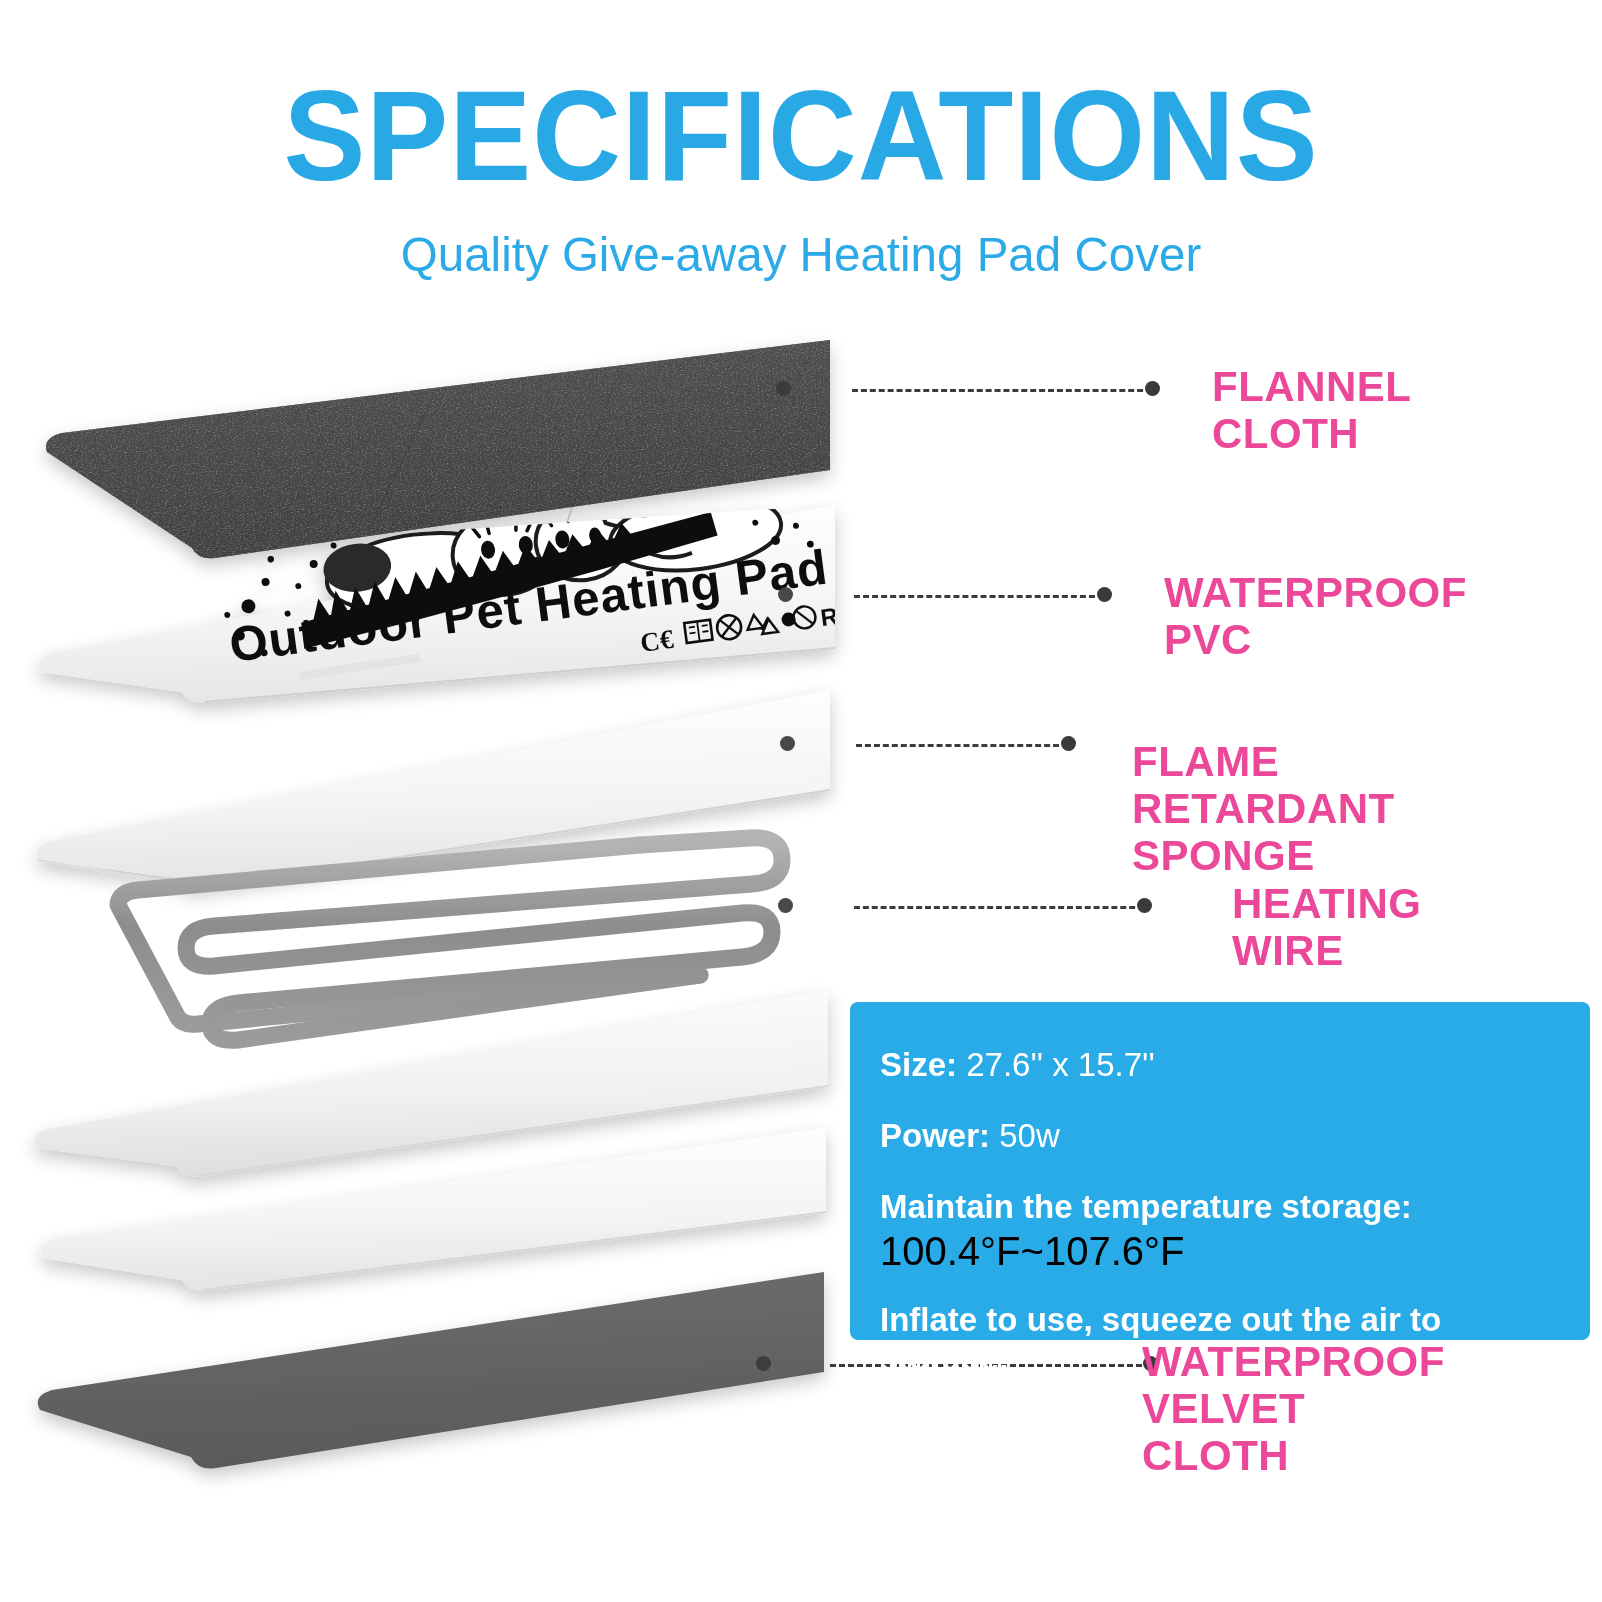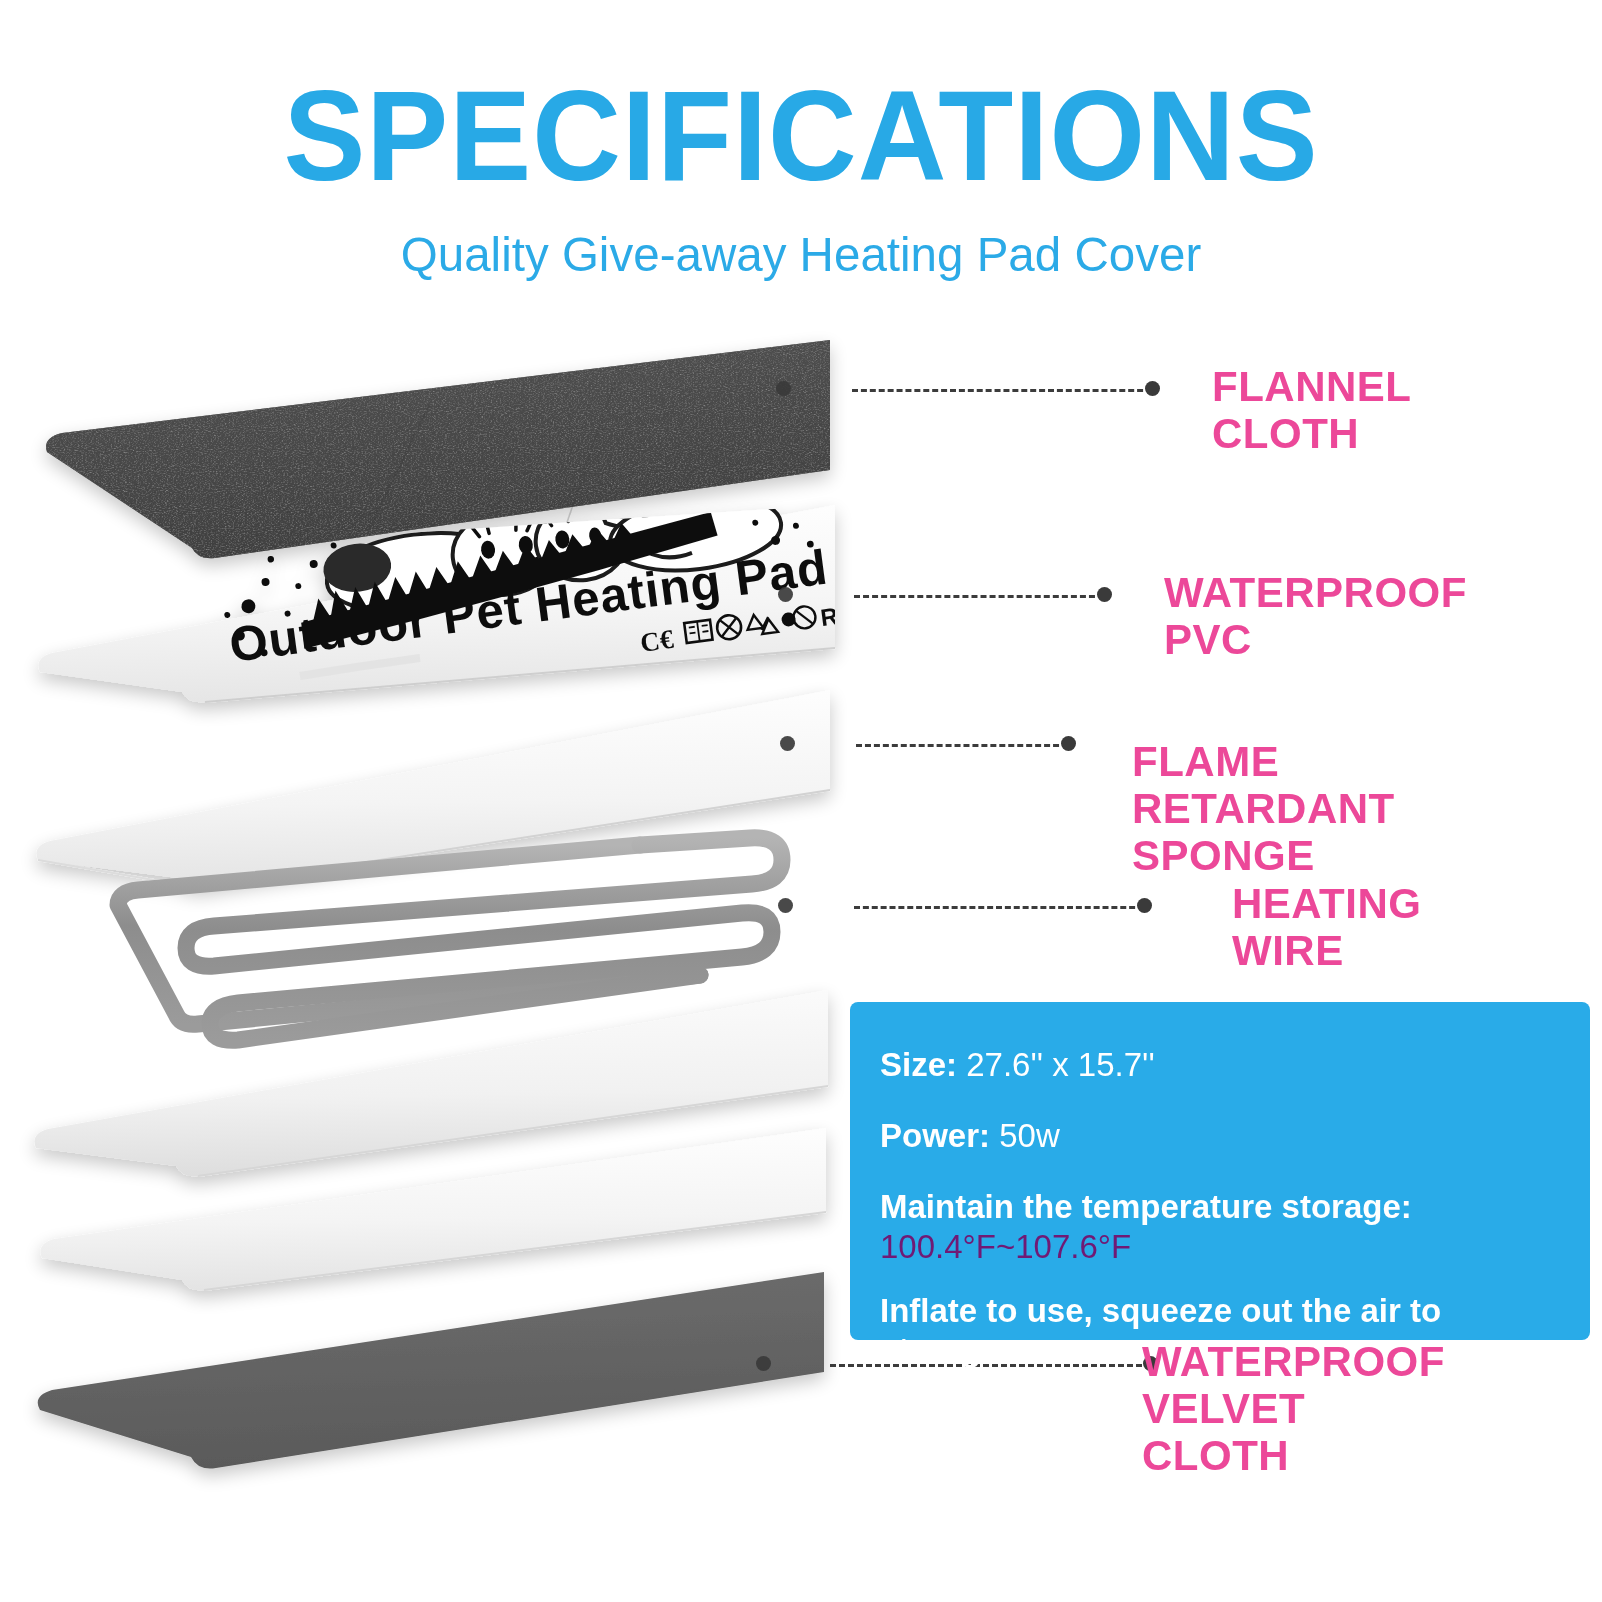--- a/index.html
+++ b/index.html
@@ -66,21 +66,21 @@
     border-radius:8px;
     box-sizing:border-box;
   }
   .spec-line{
     color:#ffffff;
     font-size:33px;
     line-height:1.18;
     font-weight:400;
   }
   .spec-strong{font-weight:700;}
-  .spec-sub{font-size:33px;color:#701a75;font-weight:400;line-height:1.2;}
+  .spec-sub{font-size:40px;color:#000000;font-weight:400;line-height:1.2;}
 </style>
 </head>
 <body>
 
 <div id="stage">
 
   <div class="hdr">
     <div class="hdr-title" style="margin-top:72px;">SPECIFICATIONS</div>
     <div class="hdr-sub">Quality Give-away Heating Pad Cover</div>
   </div>

